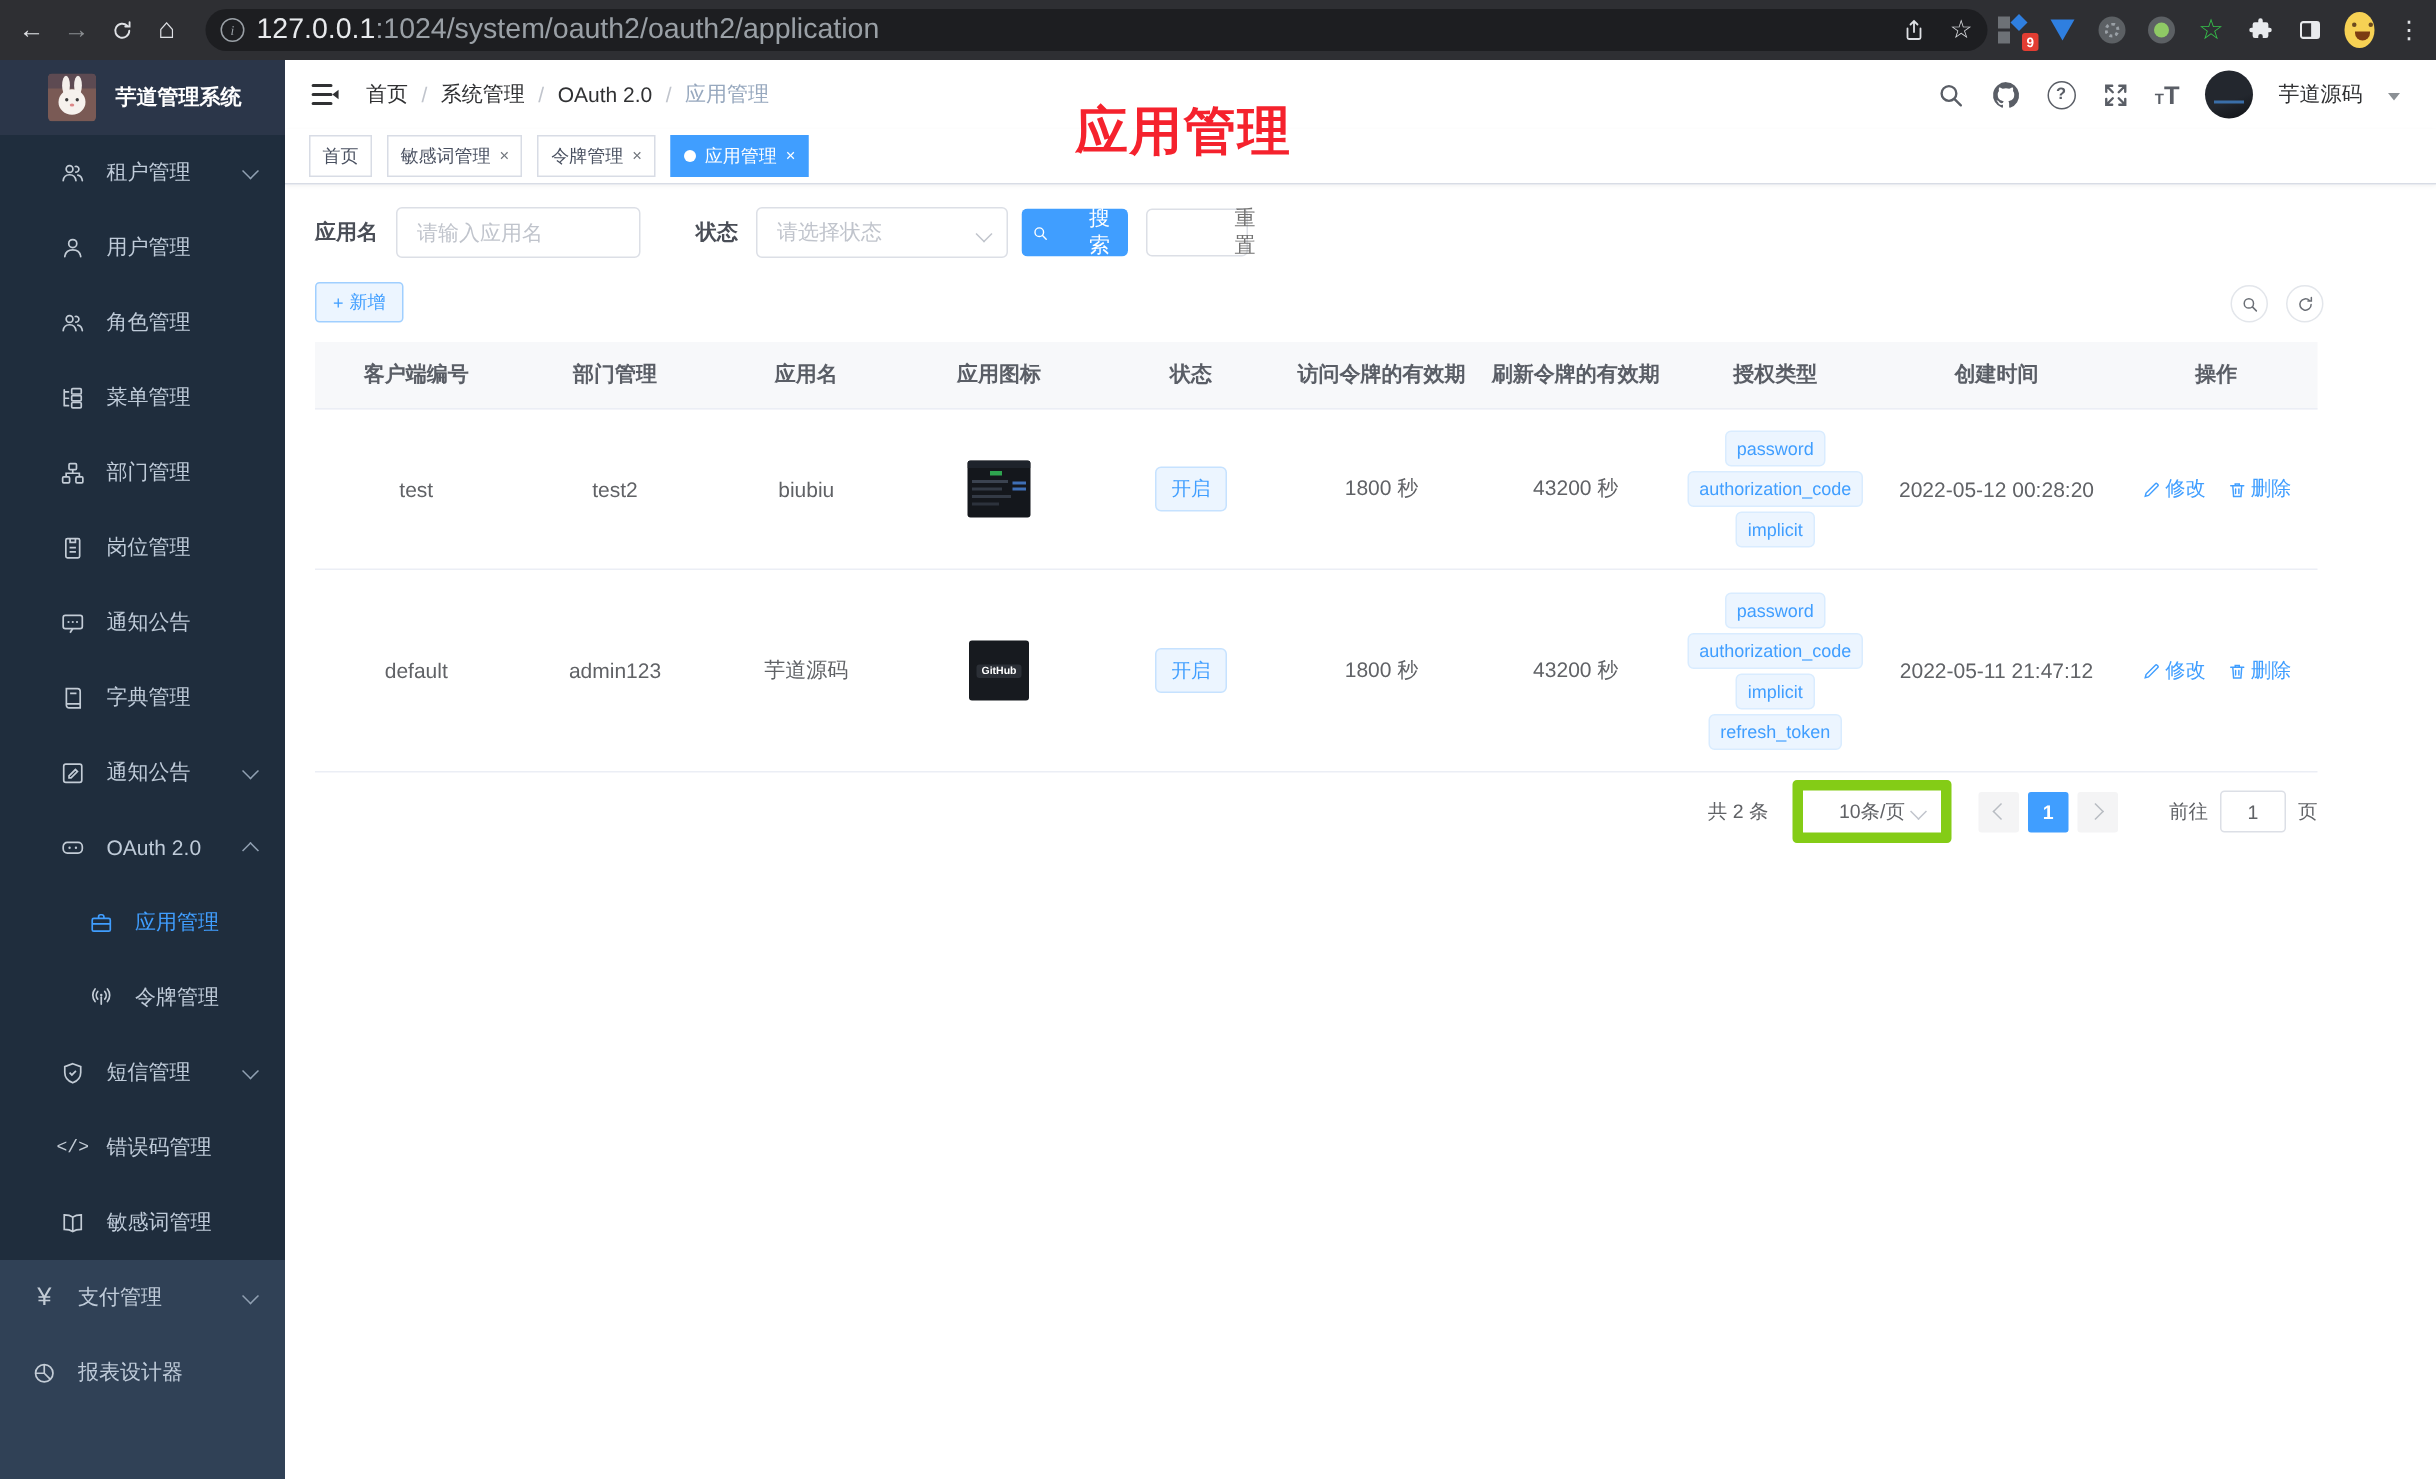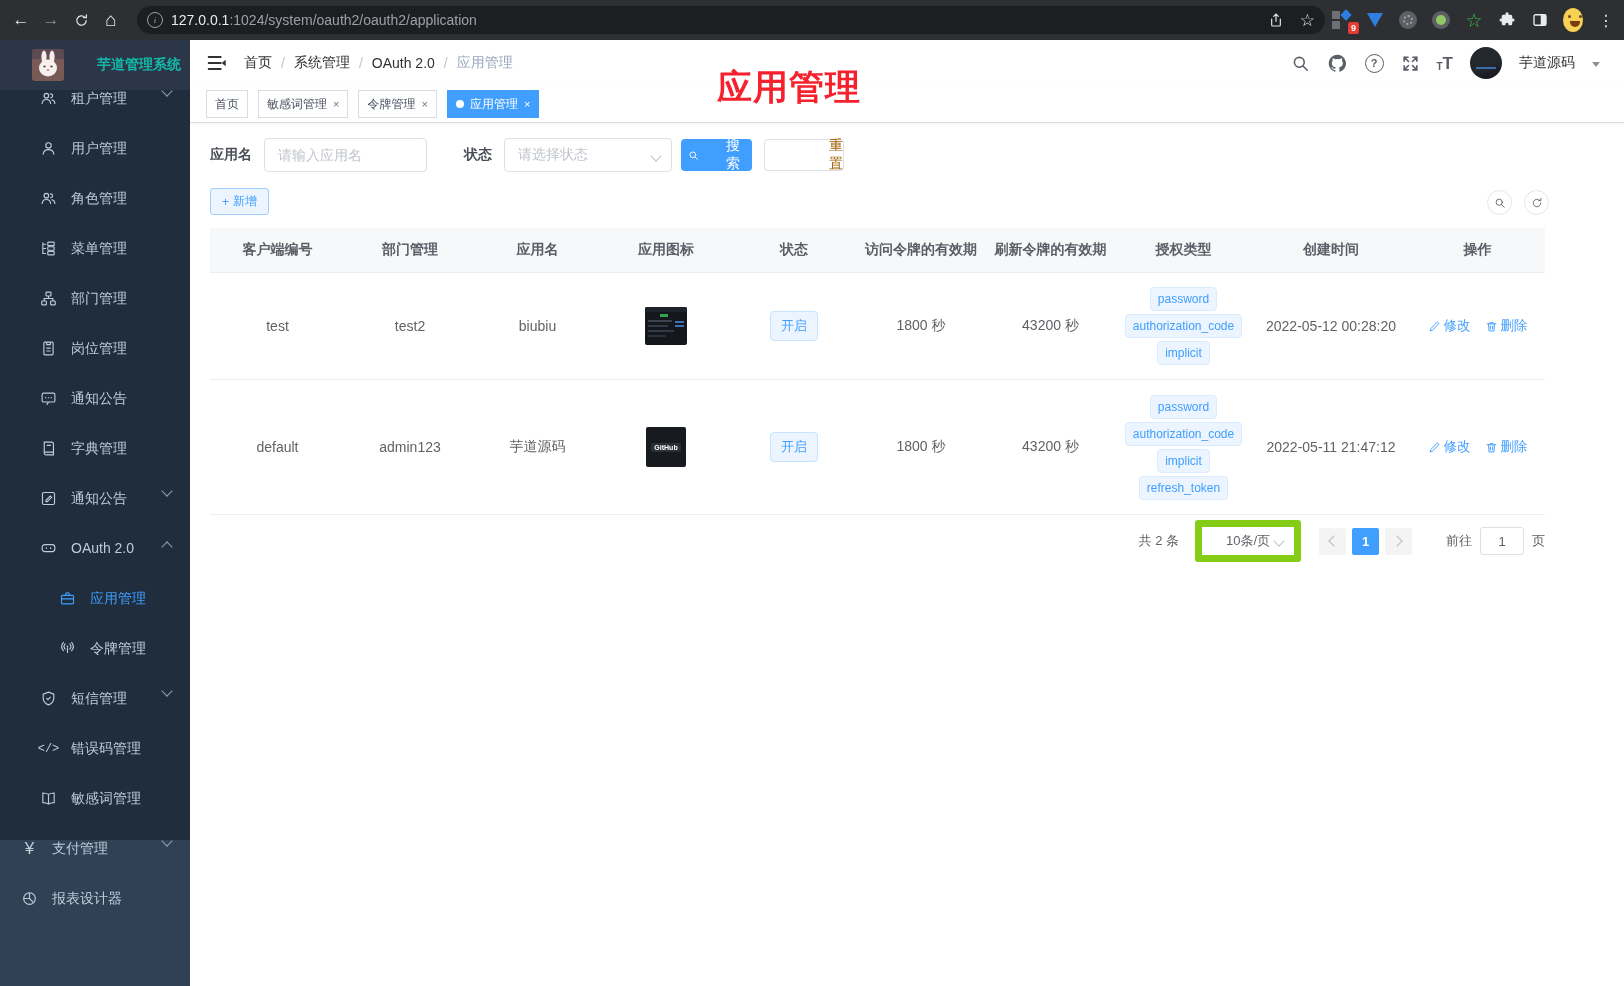--- a/index.html
+++ b/index.html
@@ -3,21 +3,21 @@
 <meta charset="utf-8">
 <style>
   html,body{margin:0;padding:0;background:#fff;}
   .root{position:relative;width:1624px;height:986px;font-family:"Liberation Sans","DejaVu Sans",sans-serif;overflow:hidden;background:#fff;}
   
   .chrome{position:absolute;left:0;top:0;width:100%;height:40px;background:#2e2f33;display:flex;align-items:center;}
   .nav-ic{width:30px;height:30px;display:flex;align-items:center;justify-content:center;color:#dfe1e5;font-size:17px;flex:none;}
   .nav-ic.dim{color:#8a8d91;}
   .pill{position:absolute;left:137px;top:6px;width:1188px;height:28px;border-radius:14px;background:#1d1e21;display:flex;align-items:center;padding:0 10px;box-sizing:border-box;}
   .info-ic{width:14px;height:14px;border:1.2px solid #9aa0a6;border-radius:50%;color:#9aa0a6;font-size:9px;display:flex;align-items:center;justify-content:center;font-style:italic;font-family:"Liberation Serif",serif;flex:none;margin-right:8px;}
-  .url{font-size:14px;white-space:nowrap;overflow:hidden;}
+  .url{font-size:19px;white-space:nowrap;overflow:hidden;}
   .url .host{color:#e8eaed;}
   .url .rest{color:#9aa0a6;}
   .pill-right{margin-left:auto;display:flex;align-items:center;gap:16px;color:#dfe1e5;}
   .ext-area{position:absolute;right:8px;top:0;height:40px;display:flex;align-items:center;gap:13px;}
   .ext{position:relative;width:20px;height:20px;display:flex;align-items:center;justify-content:center;}
   .badge{position:absolute;right:-7px;bottom:-4px;background:#e33d32;color:#fff;font-size:9px;line-height:12px;padding:0 3px;border-radius:2px;font-weight:700;}
   .sq{position:absolute;width:8px;height:8px;background:#6d7176;}
   .gem{width:0;height:0;border-left:8px solid transparent;border-right:8px solid transparent;border-top:14px solid #2f7fe0;filter:none;}
   .circ{width:18px;height:18px;border-radius:50%;background:#5c6064;position:relative;}
   .circ.green:after{content:"";position:absolute;left:4px;top:4px;width:10px;height:10px;border-radius:50%;background:#8fc965;}
@@ -25,23 +25,23 @@
   .gstar{color:#35c24a;font-size:19px;line-height:1;}
   .wstar{color:#dfe1e5;font-size:17px;}
   .emoji{width:24px;height:24px;border-radius:50%;background:#f6d154;position:relative;}
   .emoji:before{content:"";position:absolute;left:5px;top:7px;width:3px;height:3px;border-radius:50%;background:#6b4a1f;box-shadow:11px 0 0 #6b4a1f;}
   .emoji:after{content:"";position:absolute;left:7px;top:13px;width:10px;height:6px;border-radius:0 0 10px 10px;background:#7c3c12;}
   .dots3{color:#dfe1e5;font-size:16px;letter-spacing:0;}
   
   .sidebar{position:absolute;left:0;top:40px;width:190px;bottom:0;background:#304156;}
   .logo-hdr{height:50px;background:#2b3649;display:flex;align-items:center;padding-left:32px;gap:13px;box-sizing:border-box;}
   .logo-img{width:32px;height:32px;border-radius:3px;overflow:hidden;flex:none;}
-  .logo-title{color:#14b8a6;font-size:14px;font-weight:700;margin-left:20px;}
+  .logo-title{color:#ffffff;font-size:14px;font-weight:700;}
   .menu{position:absolute;top:50px;left:0;right:0;}
-  .mi{position:relative;height:50px;display:flex;color:#bfcbd9;font-size:14px;background:#1f2d3d;cursor:pointer;}
+  .mi{position:relative;height:50px;display:flex;align-items:center;color:#bfcbd9;font-size:14px;background:#1f2d3d;cursor:pointer;}
   .mi.lvl1{background:#304156;padding-left:21px;}
   .mi.lvl2{padding-left:40px;}
   .mi.lvl3{padding-left:59px;}
   .mi .ic{width:17px;height:17px;margin-right:14px;color:#c3ccd6;flex:none;stroke-width:1.6;}
   .mi.active{color:#409eff;}
   .mi.active .ic{color:#409eff;}
   .tic{font-size:12px;font-family:"Liberation Mono","DejaVu Sans Mono",monospace;display:inline-flex;align-items:center;justify-content:center;color:#c3ccd6;}
   .yen{font-size:17px;font-family:"Liberation Sans",sans-serif;}
   .chev{position:absolute;right:19px;width:7px;height:7px;border-right:1.5px solid #90a0b2;border-bottom:1.5px solid #90a0b2;}
   .chev.down{transform:rotate(45deg);margin-top:-3px;}
@@ -76,21 +76,21 @@
   .filter{position:absolute;left:20px;top:97px;display:flex;align-items:center;height:36px;}
   .flabel{font-size:14px;color:#4a4e57;font-weight:700;margin-right:12px;}
   .finput{width:163px;height:34px;border:1px solid #dcdfe6;border-radius:4px;font-size:14px;padding:0 13px;box-sizing:border-box;color:#606266;font-family:inherit;outline:none;}
   .finput::placeholder{color:#c0c4cc;}
   .fselect{position:relative;width:168px;height:34px;border:1px solid #dcdfe6;border-radius:4px;display:flex;align-items:center;padding:0 13px;box-sizing:border-box;margin-right:9px;cursor:pointer;}
   .fselect .ph{font-size:14px;color:#c0c4cc;}
   .sel-caret{position:absolute;right:11px;top:13px;width:7px;height:7px;border-right:1.3px solid #c0c4cc;border-bottom:1.3px solid #c0c4cc;transform:rotate(45deg);}
   .gap1{width:37px;}
   .btn{display:inline-flex;align-items:center;justify-content:center;height:32px;border-radius:4px;font-size:14px;cursor:pointer;box-sizing:border-box;gap:22px;font-family:inherit;border:1px solid transparent;}
   .btn-primary{background:#409eff;color:#fff;width:71px;}
-  .btn-plain{background:#fff;border:1px solid #dcdfe6;color:#a16207;width:80px;margin-left:12px;padding-left:48px;}
+  .btn-plain{background:#fff;border:1px solid #dcdfe6;color:#737373;width:68px;margin-left:12px;padding-left:48px;}
   .btn-add{position:absolute;left:20px;top:148px;height:27px;padding:0 11px;background:#ecf5ff;border:1px solid #a0cfff;color:#409eff;font-size:12px;border-radius:3px;display:inline-flex;align-items:center;gap:4px;cursor:pointer;}
   .tool-circ{position:absolute;top:150px;width:23px;height:23px;border-radius:50%;border:1px solid #e3e6eb;display:flex;align-items:center;justify-content:center;color:#6b6f76;cursor:pointer;background:#fff;}
   .tool-circ svg{width:12px;height:12px;}
   
   .tbl{position:absolute;left:20px;top:188px;width:1335px;font-size:14px;color:#606266;}
   .trow{display:flex;border-bottom:1px solid #ebeef5;}
   .thead{background:#f7f8fa;height:44px;font-weight:700;color:#5a5e66;border-bottom:1px solid #ebeef5;}
   .r1{height:106px;}
   .r2{height:134px;}
   .c{display:flex;align-items:center;justify-content:center;text-align:center;box-sizing:border-box;}

